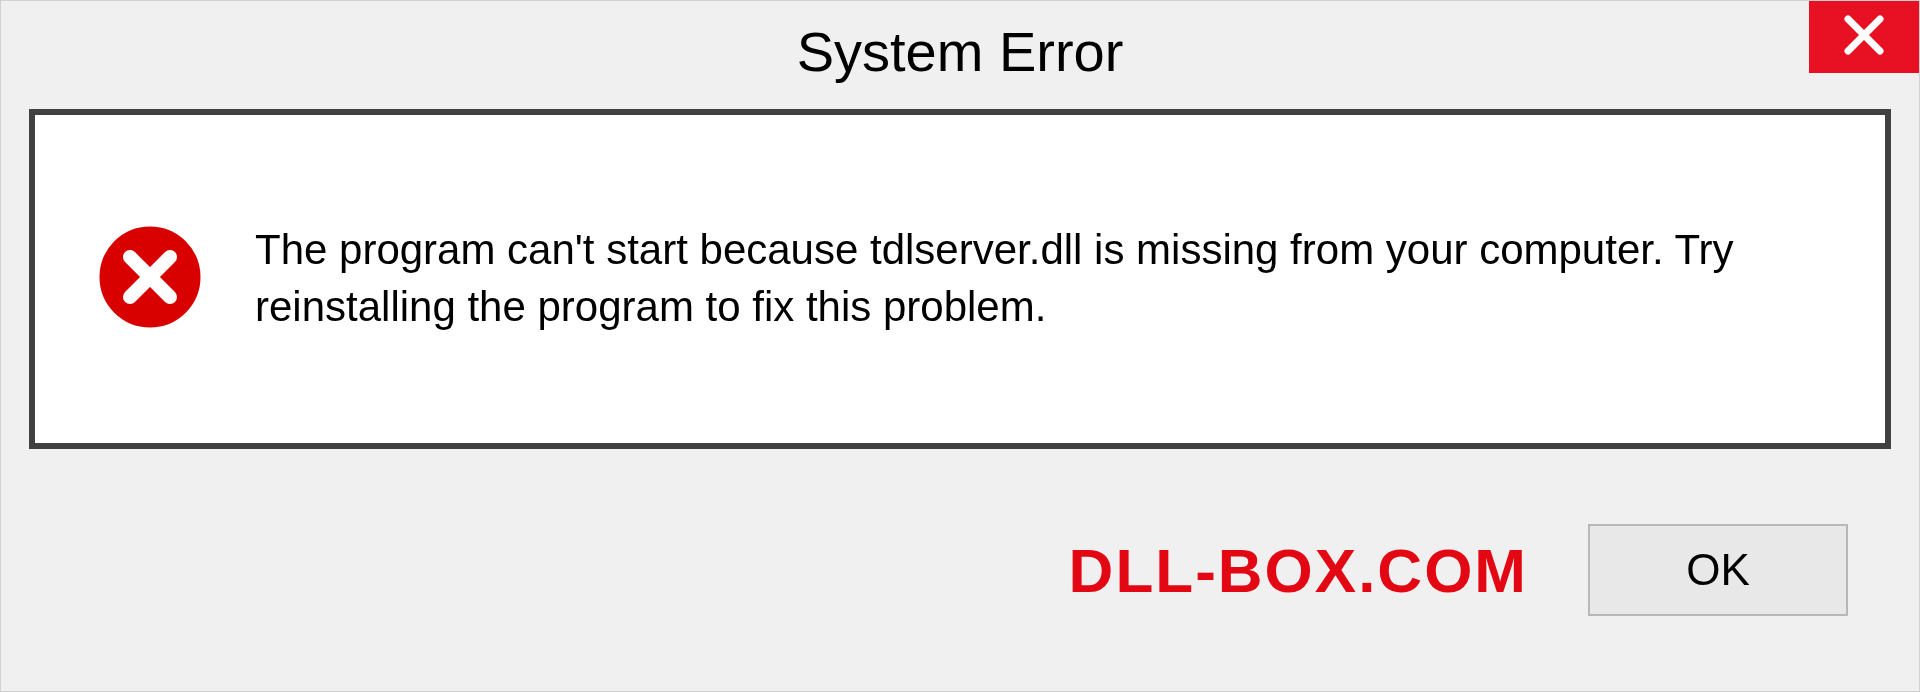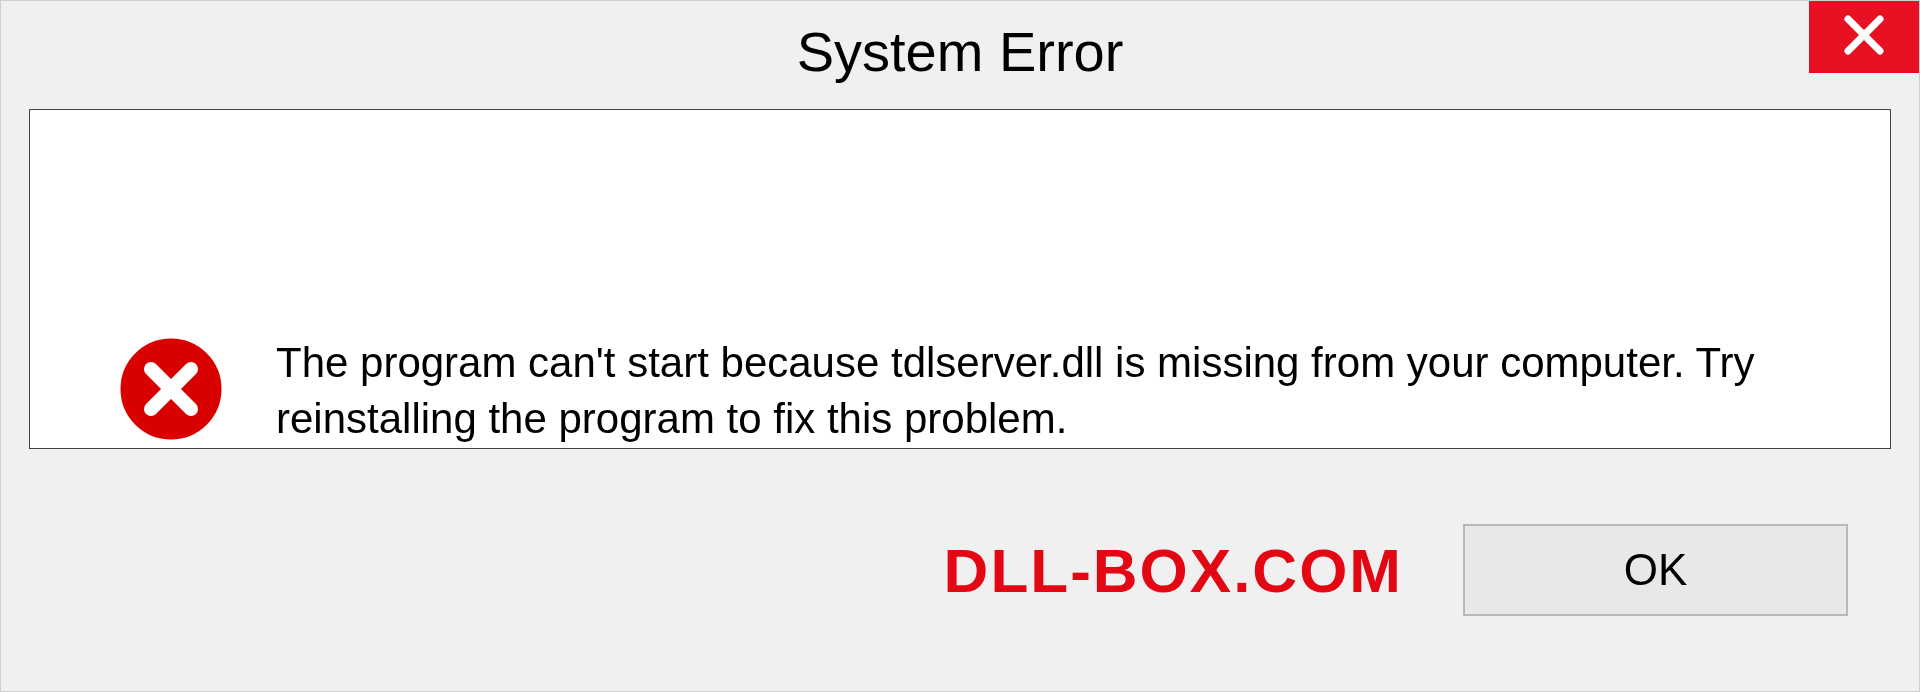--- a/index.html
+++ b/index.html
@@ -48,26 +48,26 @@
       justify-content: center;
       cursor: pointer;
     }
     .close-btn svg {
       width: 44px;
       height: 44px;
     }
     .content-panel {
       margin: 0 28px;
       background: #ffffff;
-      border: 1px solid #404040;
+      border: 6px solid #404040;
       flex: 0 0 auto;
       height: 340px;
       display: flex;
-      align-items: flex-end;
-      padding: 0 86px;
+      align-items: center;
+      padding: 0 60px;
     }
     .error-icon {
       flex: 0 0 auto;
       margin-right: 50px;
     }
     .error-icon svg {
       width: 110px;
       height: 110px;
     }
     .message-text {
@@ -86,21 +86,21 @@
       gap: 60px;
     }
     .watermark {
       font-size: 62px;
       font-weight: 800;
       color: #e30613;
       letter-spacing: 2px;
       font-family: "Arial Black", "Segoe UI", sans-serif;
     }
     .ok-button {
-      width: 385px;
+      width: 260px;
       height: 92px;
       background: #e8e8e8;
       border: 2px solid #b8b8b8;
       font-size: 44px;
       color: #000000;
       cursor: pointer;
       display: flex;
       align-items: center;
       justify-content: center;
       font-family: "Segoe UI", Tahoma, sans-serif;

